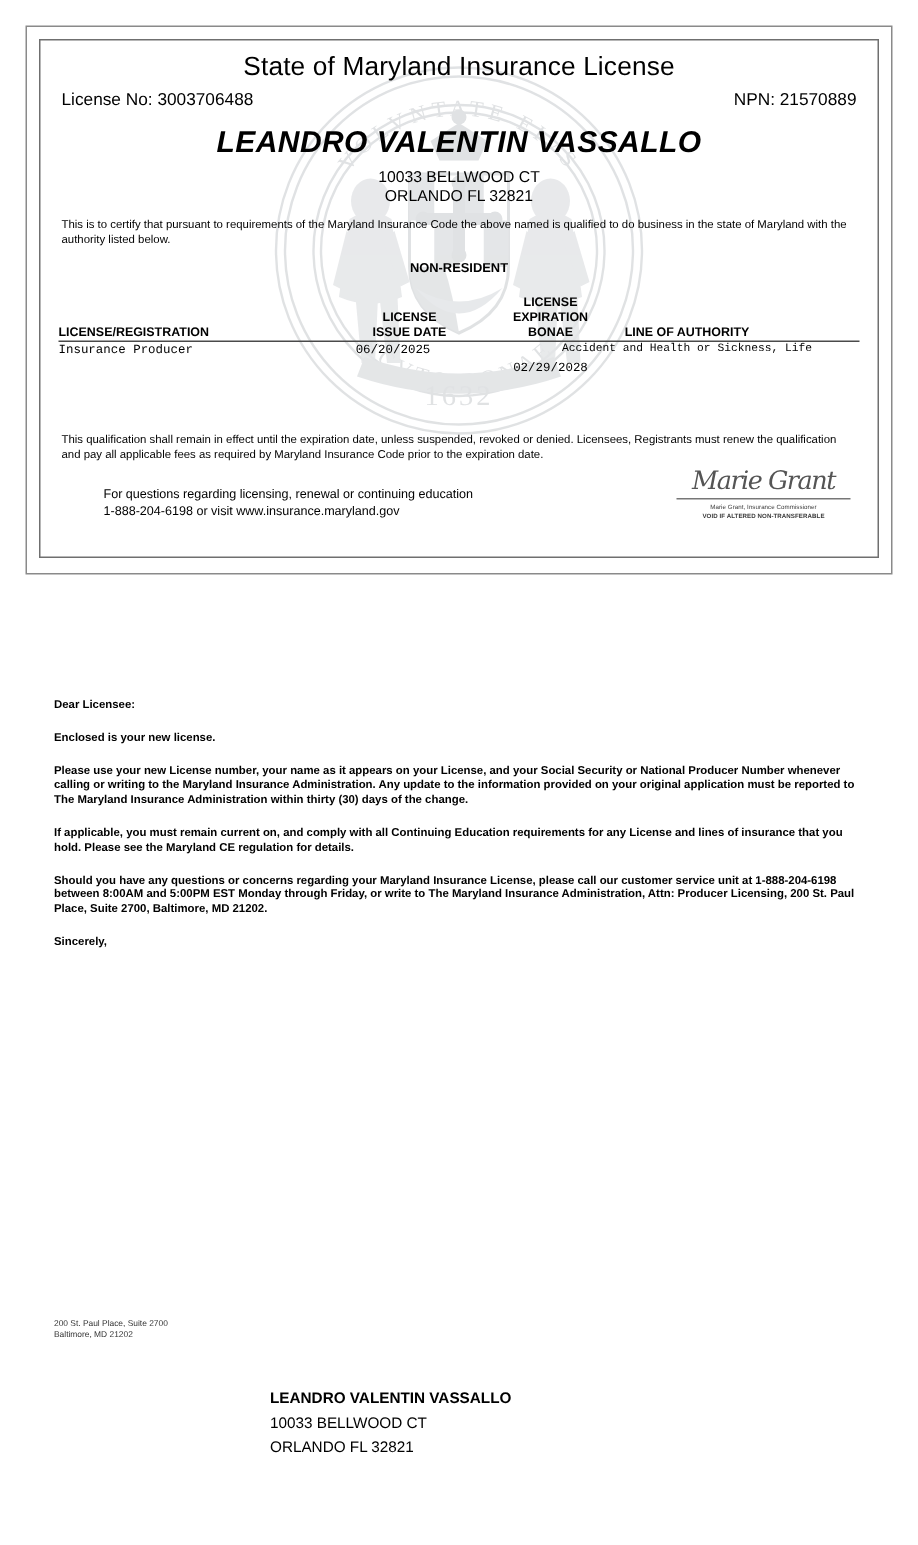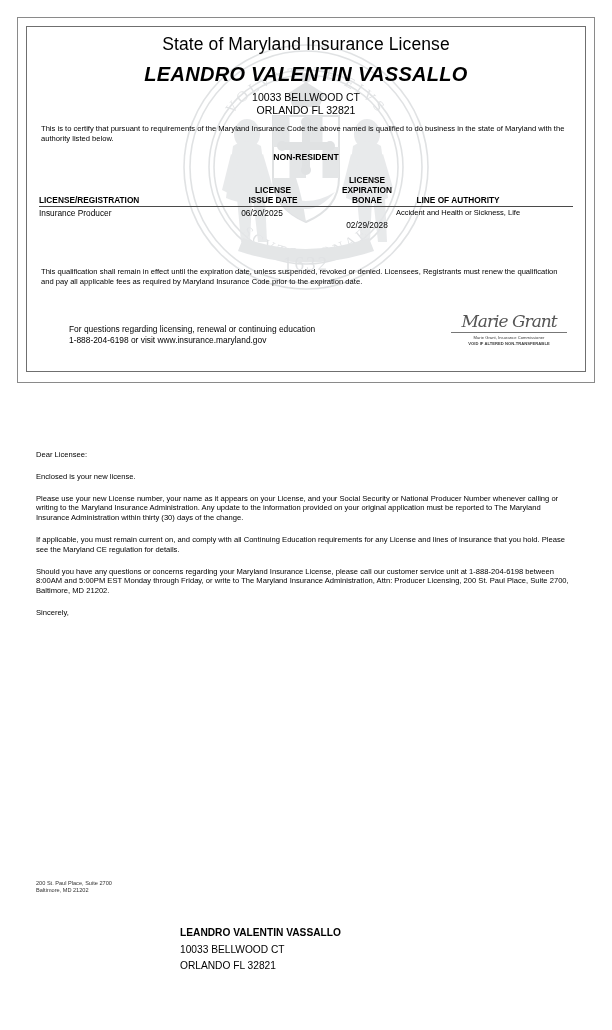--- a/index.html
+++ b/index.html
@@ -105,21 +105,21 @@
   .lic-rule{
     border-top:1.3px solid #4a4a4a;
     margin-top:1px;
   }
   .lic-row{
     position:relative;
     height:13px;
     font-size:8.3px;
     margin-top:1px;
   }
-  .lic-row .cell{position:absolute;text-align:center;}
+  .lic-row .cell{position:absolute;text-align:center;font-family:Liberation Mono, monospace;}
   .cell-reg   {left:0;    text-align:left !important;}
   .cell-issue {left:177px;width:92px;}
   .cell-exp   {left:282px;width:92px;margin-top:12px;}
   .cell-loa   {right:0;   width:230px;font-size:7.5px;}
 
   .qualification{
     margin:46px 14px 0 14px;
     font-size:7.6px;
     line-height:9.6px;
   }
@@ -161,24 +161,25 @@
     font-size:4.1px;
     line-height:5.4px;
     color:#3a3a3a;
     letter-spacing:.05px;
   }
   .sig-cap.bold{font-weight:bold;}
 
   
   #letter{
     position:absolute;
-    left:36px;top:450px;
+    left:36px;top:465px;
     width:540px;
     font-size:7.6px;
     line-height:9.8px;
+    font-weight:bold;
   }
   #letter p{margin:0 0 12px 0;}
   #letter p.tight{margin-bottom:0;}
 
   
   #return-address{
     position:absolute;
     left:36px;top:880px;
     font-size:5.6px;
     line-height:7.4px;
@@ -259,20 +260,24 @@
       <g fill="#a7adb3">
         <path d="M62 196 q63 22 126 0 l5 13 q-68 23 -136 0 z"></path>
       </g>
       <text x="125" y="228" text-anchor="middle" fill="#9aa0a6" font-family="'Liberation Serif',serif" font-size="19" letter-spacing="2">1632</text>
     </svg>
 
     <div class="cert-content">
 
       <div class="cert-title">State of Maryland Insurance License</div>
 
+      <div class="idrow">
+        <span class="lic-no">License No: 3003706488</span>
+        <span class="npn">NPN: 21570889</span>
+      </div>
 
       <div class="holder-name">LEANDRO VALENTIN VASSALLO</div>
 
       <div class="holder-addr">
         <div>10033 BELLWOOD CT</div>
         <div>ORLANDO FL 32821</div>
       </div>
 
       <div class="certify">This is to certify that pursuant to requirements of the Maryland Insurance Code the above named is qualified to do business in the state of Maryland with the authority listed below.</div>
 

